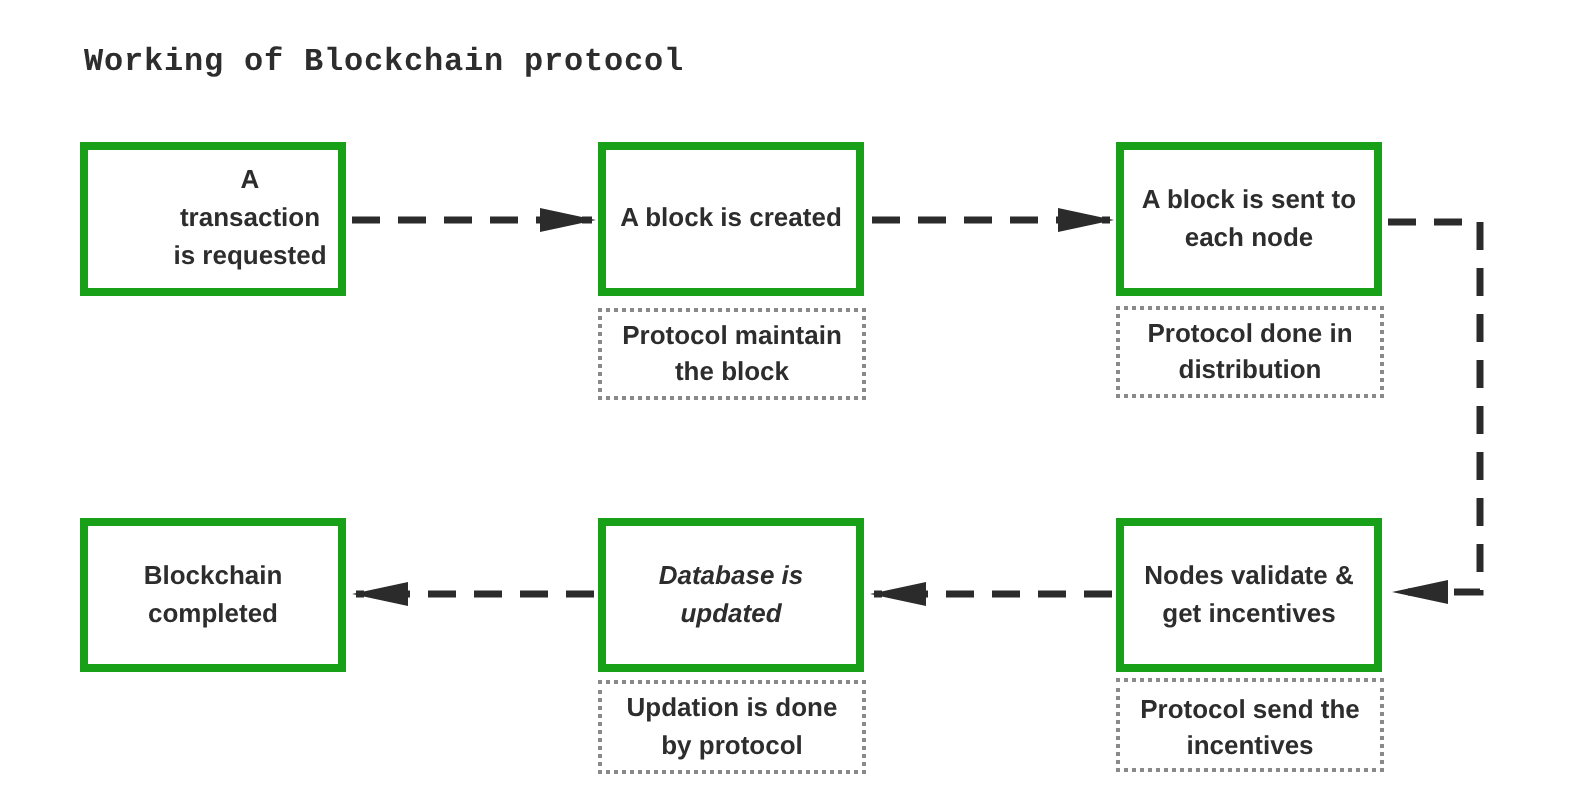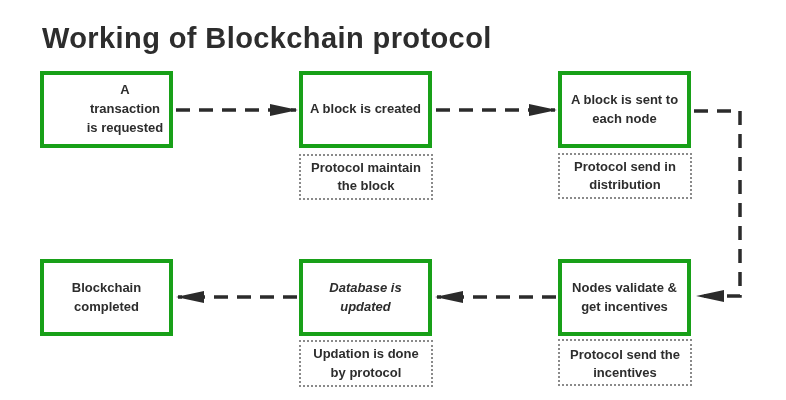--- a/index.html
+++ b/index.html
@@ -16,25 +16,26 @@
     width: 786px;
     height: 400px;
     background: var(--bg, #ffffff);
     font-family: "Liberation Sans", sans-serif;
     overflow: hidden;
   }
   .title {
     position: absolute;
     left: 42px;
     top: 22px;
-    font-size: 29px;
+    font-size: 16px;
     font-weight: 800;
     letter-spacing: 0.4px;
     color: var(--ink, #2d2d2d);
     white-space: nowrap;
+    font-family: Liberation Mono, monospace;
   }
   .connectors {
     position: absolute;
     left: 0; top: 0;
     width: 786px; height: 400px;
     pointer-events: none;
   }
   .conn {
     stroke: var(--line, #2b2b2b);
     stroke-width: 3.5;
@@ -101,21 +102,21 @@
     <span>A block is created</span>
   </div>
   <div class="note" style="left:299px; top:154px; width:134px; height:46px;">
     <span>Protocol maintain the block</span>
   </div>
 
   <div class="step" style="left:558px; top:71px; width:133px; height:77px;">
     <span>A block is sent to each node</span>
   </div>
   <div class="note" style="left:558px; top:153px; width:134px; height:46px;">
-    <span>Protocol send in distribution</span>
+    <span>Protocol done in distribution</span>
   </div>
 
   <div class="step" style="left:40px; top:259px; width:133px; height:77px;">
     <span>Blockchain completed</span>
   </div>
 
   <div class="step" style="left:299px; top:259px; width:133px; height:77px;font-style:italic;">
     <span>Database is updated</span>
   </div>
   <div class="note" style="left:299px; top:340px; width:134px; height:47px;">

